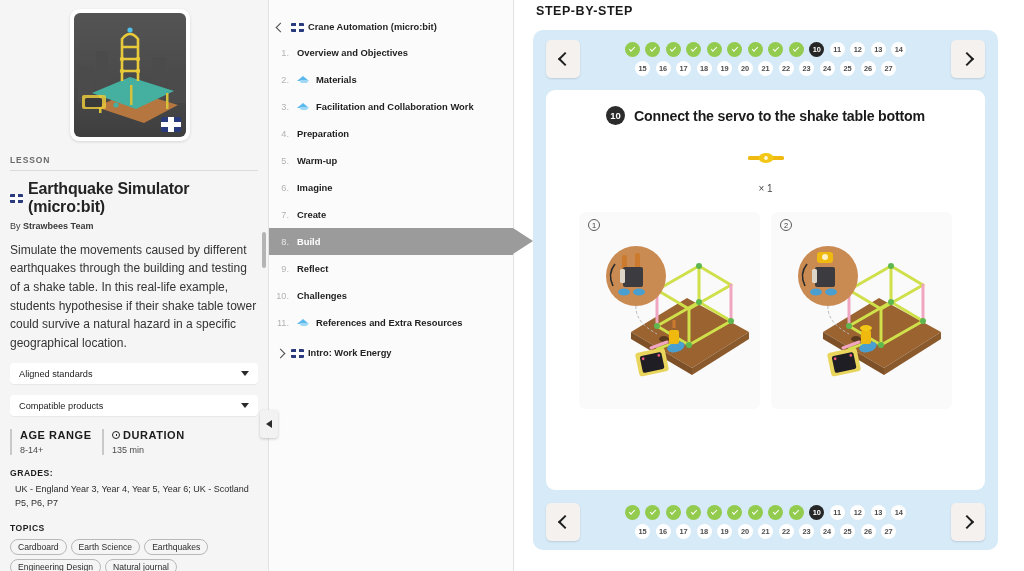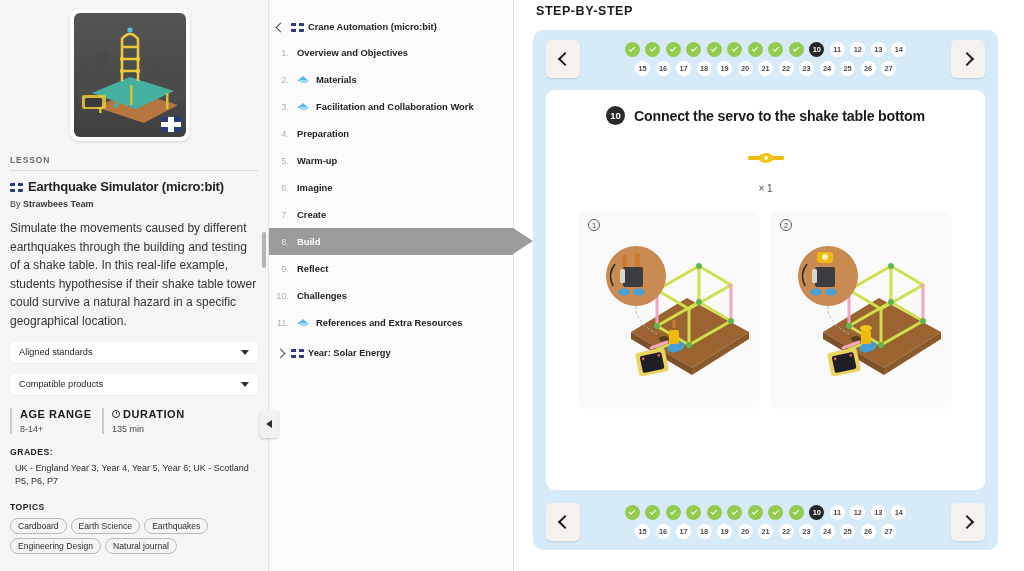--- a/index.html
+++ b/index.html
@@ -49,21 +49,21 @@
   .flag-badge::after { top: 0; bottom: 0; left: 7px; width: 6px; }
   .flag-cross { position: absolute; left: 8px; top: 6px; width: 4px; bottom: 0;
                 background: #c8102e; height: 3px; }
 
   .lesson-kicker {
     margin-top: 14px; font-size: 8.5px; letter-spacing: .9px;
     color: #6a6a6a; font-weight: 700;
   }
   .hr { height: 1px; background: #dadada; margin: 5px 0 9px; }
   .lesson-title {
-    font-size: 13px; font-weight: 700; color: #232323;
+    font-size: 16px; font-weight: 700; color: #232323;
     letter-spacing: -.2px; line-height: 1.15;
     display: flex; align-items: center; gap: 5px;
   }
   .mini-flag {
     width: 13px; height: 9px; border-radius: 1px; background: #2a3b7d;
     position: relative; overflow: hidden; flex: 0 0 13px;
   }
   .mini-flag::before, .mini-flag::after { content: ""; position: absolute; background: #fff; }
   .mini-flag::before { left: 0; right: 0; top: 3px; height: 3px; }
   .mini-flag::after { top: 0; bottom: 0; left: 5px; width: 3px; }
@@ -436,21 +436,21 @@
       <span>References and Extra Resources</span>
     </div>
   </div>
 
   <div class="nav-foot">
     <span class="chev-r"></span>
     <span class="nav-head-txt">
       <span class="mini-flag">
           <i></i>
         </span>
-      <span>Year: Solar Energy</span>
+      <span>Intro: Work Energy</span>
     </span>
   </div>
 
   <div class="collapse-btn">
     <span class="tri-l"></span>
   </div>
 </div>
 
 <div id="step-panel">
   <div class="step-kicker">STEP-BY-STEP</div>

